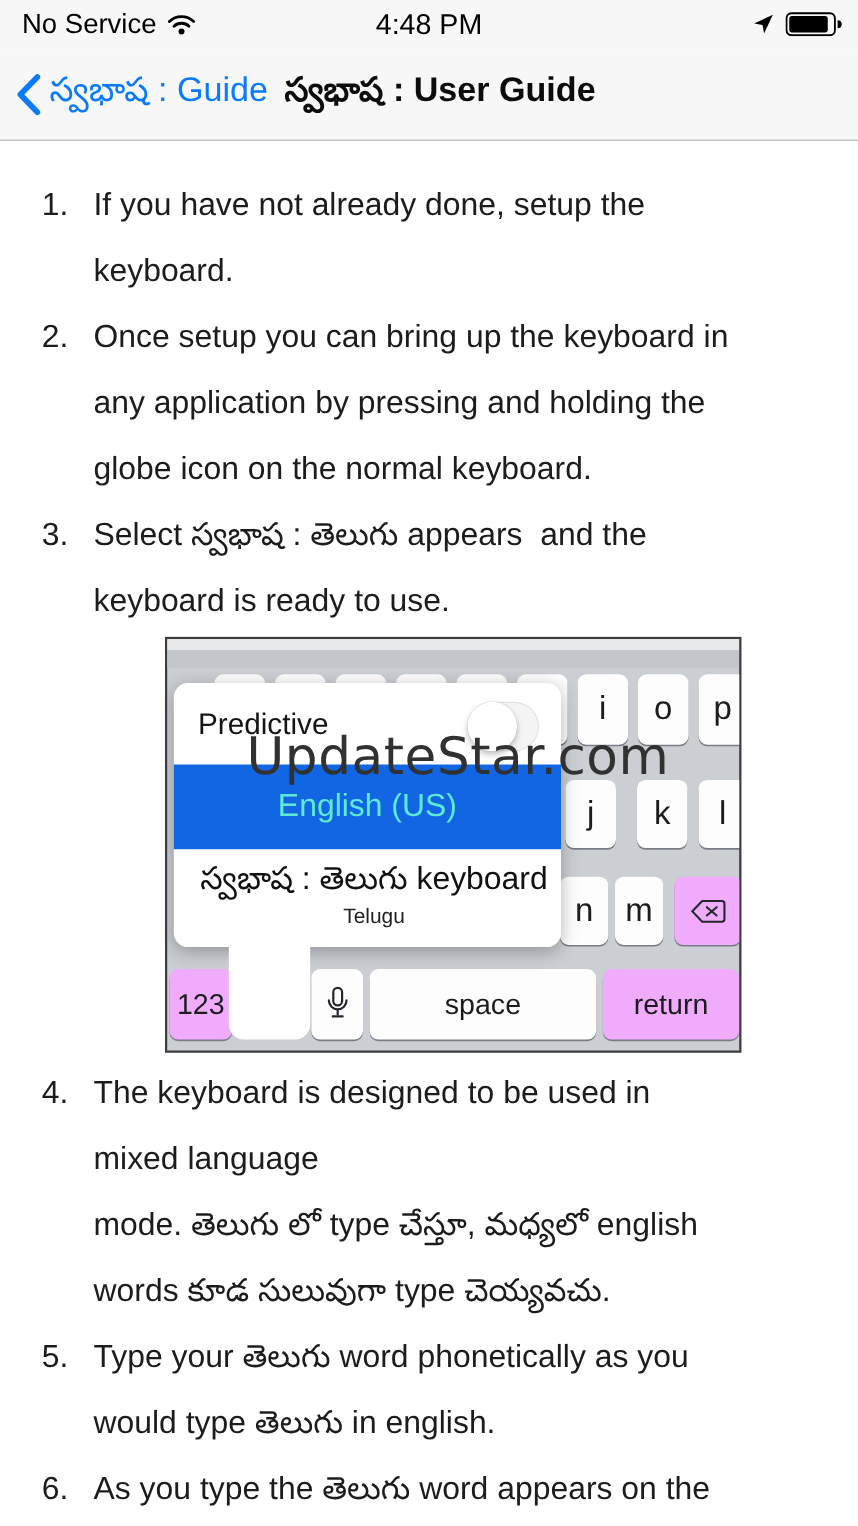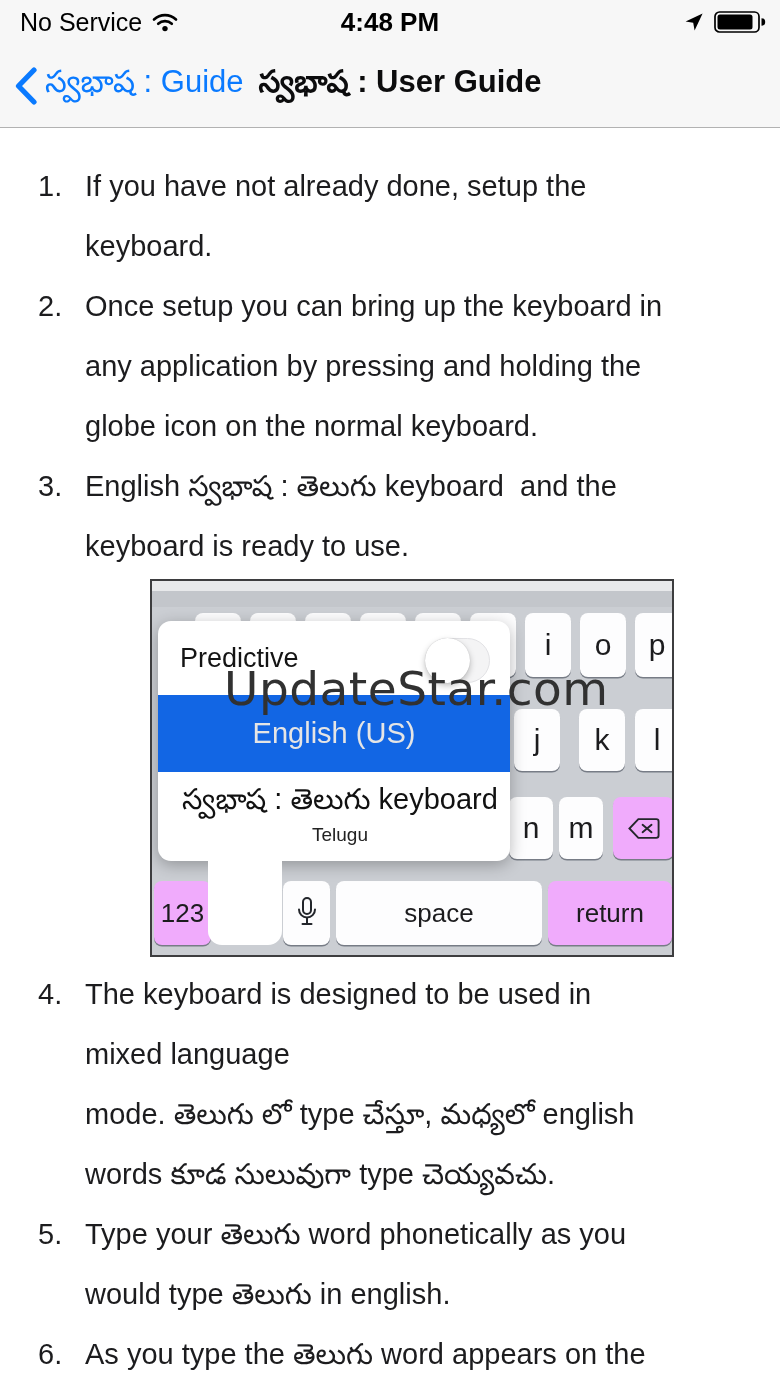--- a/index.html
+++ b/index.html
@@ -11,21 +11,21 @@
 
   
   .status-bar {
     height:44px; background:#f7f7f7;
     display:flex; align-items:center; position:relative;
     padding:0 12px; font-size:25px; color:#000;
   }
   .sb-left { display:flex; align-items:center; gap:10px; padding-left:8px; }
   .sb-time {
     position:absolute; left:0; right:0; text-align:center;
-    font-size:26px; font-weight:700; pointer-events:none;
+    font-size:26px; font-weight:400; pointer-events:none;
   }
   .sb-right { margin-left:auto; display:flex; align-items:center; gap:10px; padding-right:2px; }
 
   
   .nav-bar {
     height:84px; background:#f7f7f7; border-bottom:1px solid #b2b2b2;
     display:flex; align-items:center; padding-left:14px;
   }
   .back-btn { display:flex; align-items:center; cursor:pointer; }
   .back-label { color:#0a7aff; font-size:31px; margin-left:8px; }
@@ -69,21 +69,21 @@
   .toggle {
     position:absolute; right:20px; top:17px; width:65px; height:45px;
     background:#f4f4f5; border:1.5px solid #e2e2e5; border-radius:23px;
   }
   .toggle-knob {
     position:absolute; left:-1px; top:-1px; width:45px; height:45px;
     background:#fff; border-radius:50%;
     box-shadow:0 3px 6px rgba(0,0,0,0.25), 0 0 1px rgba(0,0,0,0.2);
   }
   .lang-row {
-    height:77px; background:#1266e4; color:#e5e5e5;
+    height:77px; background:#1266e4; color:#5eead4;
     display:flex; align-items:center; justify-content:center; font-size:29px;
   }
   .kbname-row { text-align:center; padding-top:11px;padding-left:12px; }
   .kbname { font-size:29px; color:#111; }
   .kbsub { font-size:19px; color:#222; margin-top:1px; }
 
   .watermark {
     position:absolute; left:72px; top:80px; z-index:5;
     font-size:47px; color:#313131; letter-spacing:0.5px; white-space:nowrap;
     font-family:"DejaVu Sans","Liberation Sans",sans-serif;
@@ -147,21 +147,21 @@
     <div class="item-lines">
       <div class="line">Once setup you can bring up the keyboard in</div>
       <div class="line">any application by pressing and holding the</div>
       <div class="line">globe icon on the normal keyboard.</div>
     </div>
   </div>
 
   <div class="gitem">
     <span class="num">3.</span>
     <div class="item-lines">
-      <div class="line">English స్వభాష : తెలుగు keyboard  and the</div>
+      <div class="line">Select స్వభాష : తెలుగు appears  and the</div>
       <div class="line">keyboard is ready to use.</div>
     </div>
   </div>
 
   <div class="kb-image">
     <div class="kb-strip1"></div>
     <div class="kb-strip2"></div>
 
     <div class="key" style="left:43px;  top:32px; width:46px;"></div>
     <div class="key" style="left:98px;  top:32px; width:46px;"></div>

